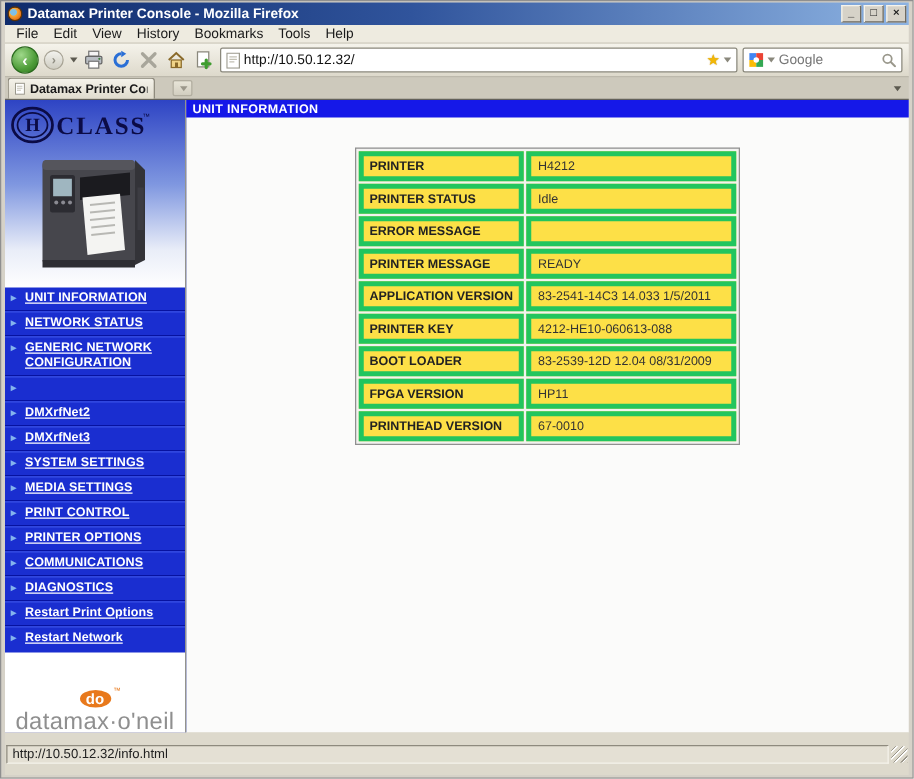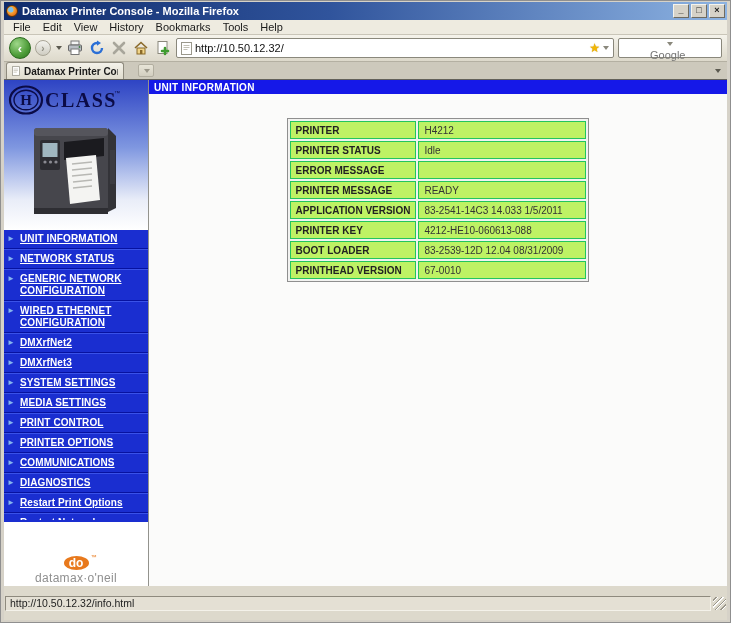--- a/index.html
+++ b/index.html
@@ -39,22 +39,22 @@
   .drop-tri{ width:0; height:0; border-left:3px solid transparent; border-right:3px solid transparent;
     border-top:4px solid #5c5a50; margin-left:1px; }
   .tool-ico{ width:18px; height:18px; display:flex; align-items:center; justify-content:center; }
   .url-bar{ flex:1; height:20px; display:flex; align-items:center; gap:3px;
     background:#fff; border:1px solid #8a887c; border-radius:2px; padding:0 4px; }
   .url-input{ flex:1; border:none; outline:none; font-size:11px; color:#111;
     font-family:"Liberation Sans", sans-serif; background:transparent; }
   .star{ color:#f2b705; font-size:12px; line-height:12px; text-shadow:0 0 1px #b8860b; }
   .mini-arrow{ width:0; height:0; border-left:3px solid transparent; border-right:3px solid transparent;
     border-top:4px solid #8a887c; }
-  .search-box{ width:104px; height:20px; display:flex; align-items:center; gap:3px;
-    background:#fff; border:1px solid #8a887c; border-radius:2px; padding:0 4px;flex-direction:column; }
+  .search-box{ width:128px; height:20px; display:flex; align-items:center; gap:3px;
+    background:#fff; border:1px solid #8a887c; border-radius:2px; padding:0 4px; }
   .search-input{ flex:1; width:40px; border:none; outline:none; font-size:11px; color:#333;
     font-family:"Liberation Sans", sans-serif; background:transparent; }
   
   .tab-bar{ height:18px; display:flex; align-items:flex-end; background:#cdc9bc;
     border-bottom:1px solid #63615a; padding:1px 2px 0 2px; flex:0 0 auto;}
   .tab{ width:118px; height:17px; display:flex; align-items:center; gap:4px; padding:0 5px;
     background:linear-gradient(#f4f2ea,#e0dcce); border:1px solid #8f8b7e; border-bottom:none;
     border-radius:3px 3px 0 0; font-size:10px; font-weight:bold; color:#1a1a1a; }
   .tab-label{ white-space:nowrap; overflow:hidden; }
   .small-tab-btn{ width:16px; height:13px; margin:0 0 2px 14px; border:1px solid #b2aea0;
@@ -75,28 +75,28 @@
   .nav-item:first-child{ border-top:none; }
   .bullet{ color:#85b4ee; font-size:8px; line-height:12px; width:13px; flex:0 0 auto; }
   .nav-label{ color:#ffffff; font-weight:bold; font-size:10px; line-height:12px;
     text-decoration:underline; letter-spacing:0.1px; }
   .sidebar-footer{ height:66px; flex:0 0 auto; background:#ffffff; display:flex; flex-direction:column;
     align-items:center; justify-content:center; gap:1px; border-top:2px solid #1a2ed0; }
   .do-circle{ width:25px; height:25px; border-radius:50%; background:#e8791c; color:#fff;
     font-weight:bold; font-size:12px; display:flex; align-items:center; justify-content:center;
     position:relative;margin-top:41px; }
   .do-tm{ position:absolute; top:-2px; right:-8px; font-size:6px; color:#e8791c; font-weight:normal; }
-  .dm-brand{ font-size:12px; color:#8f8f8f; letter-spacing:0.3px; }
+  .dm-brand{ font-size:19px; color:#8f8f8f; letter-spacing:0.3px; }
   .dm-tagline{ font-size:6.5px; font-weight:bold; font-style:italic; color:#e8791c; }
   .main{ flex:1; display:flex; flex-direction:column; min-width:0; }
   .main-header{ height:14px; background:#1518e8; color:#fff; font-size:10px; font-weight:bold;
     display:flex; align-items:center; padding-left:5px; letter-spacing:0.3px; flex:0 0 auto; }
   .info-table{ margin:24px auto 0; border-collapse:separate; border-spacing:2px;
     border:1px solid #8f8f8f; background:#f2f2f0; }
-  .info-table td{ border:1px solid #22c55e; background:#bef264; font-size:10px; padding:2.5px 5px;
+  .info-table td{ border:4px solid #22c55e; background:#fde047; font-size:10px; padding:2.5px 5px;
     height:13px; white-space:nowrap; }
   .cell-label{ font-weight:bold; color:#222; width:112px; }
   .cell-value{ color:#333; width:168px; }
   
   .status-bar{ height:17px; display:flex; align-items:center; gap:2px;
     background:#ddd9cc; padding:17px 1px; flex:0 0 auto; }
   .status-field{ flex:1; height:15px; border:1px solid; border-color:#8e8a7e #f4f2ea #f4f2ea #8e8a7e;
     background:#e4e0d4; font-size:10.5px; color:#222; display:flex; align-items:center; padding-left:4px; }
   .resize-grip{ width:13px; height:13px;
     background:repeating-linear-gradient(135deg, transparent 0 2px, #9a968a 2px 3px, #fff 3px 4px); }
@@ -244,21 +244,20 @@
           <div class="nav-item">
             <span class="bullet">►</span>
             <span class="nav-label">NETWORK STATUS</span>
           </div>
           <div class="nav-item">
             <span class="bullet">►</span>
             <span class="nav-label">GENERIC NETWORK CONFIGURATION</span>
           </div>
           <div class="nav-item">
             <span class="bullet">►</span>
-            <span class="nav-label">WIRED ETHERNET CONFIGURATION</span>
           </div>
           <div class="nav-item">
             <span class="bullet">►</span>
             <span class="nav-label">DMXrfNet2</span>
           </div>
           <div class="nav-item">
             <span class="bullet">►</span>
             <span class="nav-label">DMXrfNet3</span>
           </div>
           <div class="nav-item">
@@ -335,20 +334,24 @@
             </tr>
             <tr>
               <td class="cell-label">PRINTER KEY</td>
               <td class="cell-value">4212-HE10-060613-088</td>
             </tr>
             <tr>
               <td class="cell-label">BOOT LOADER</td>
               <td class="cell-value">83-2539-12D 12.04 08/31/2009</td>
             </tr>
             <tr>
+              <td class="cell-label">FPGA VERSION</td>
+              <td class="cell-value">HP11</td>
+            </tr>
+            <tr>
               <td class="cell-label">PRINTHEAD VERSION</td>
               <td class="cell-value">67-0010</td>
             </tr>
         </tbody>
       </table>
     </div>
   </div>
 
   <div class="status-bar">
     <div class="status-field">http://10.50.12.32/info.html</div>

